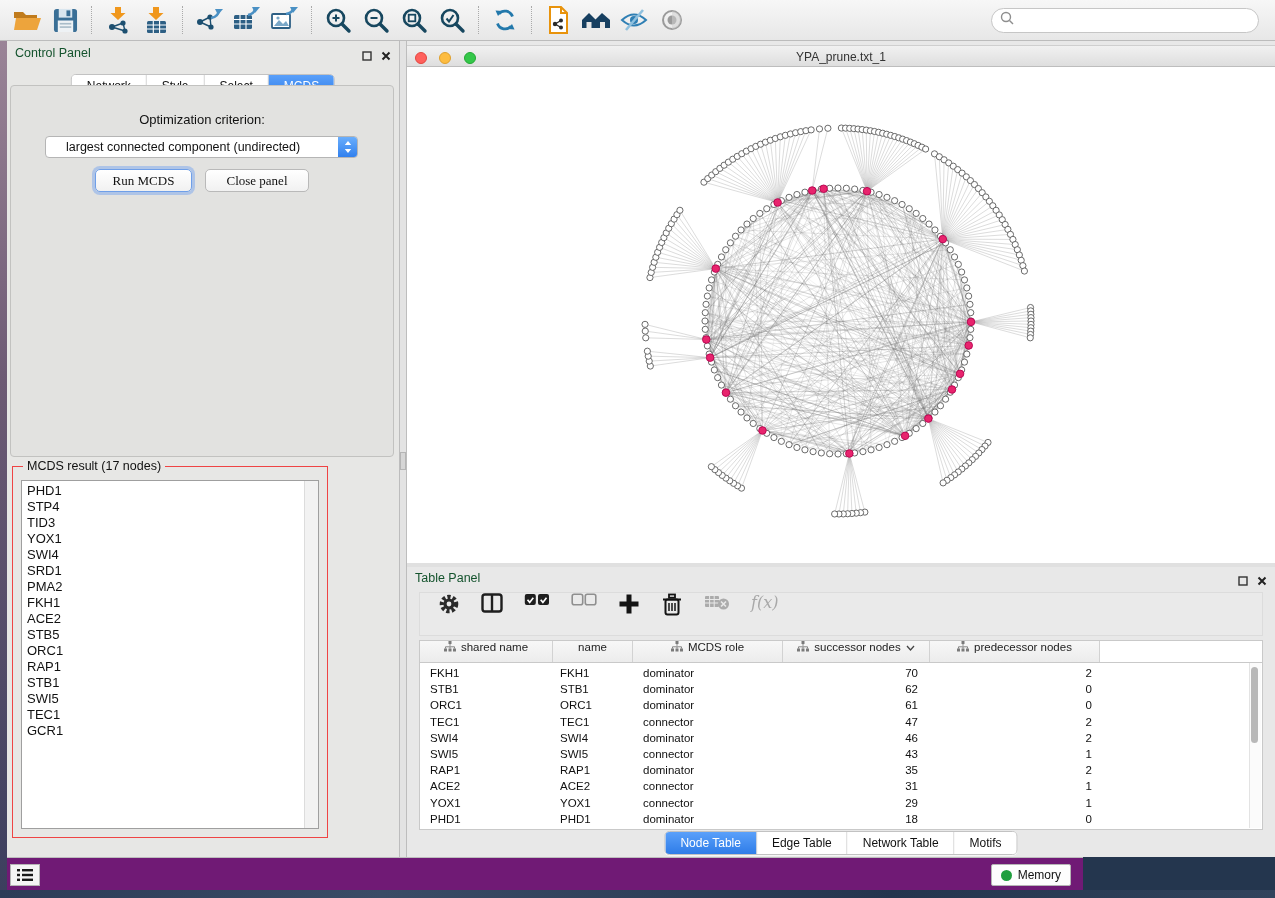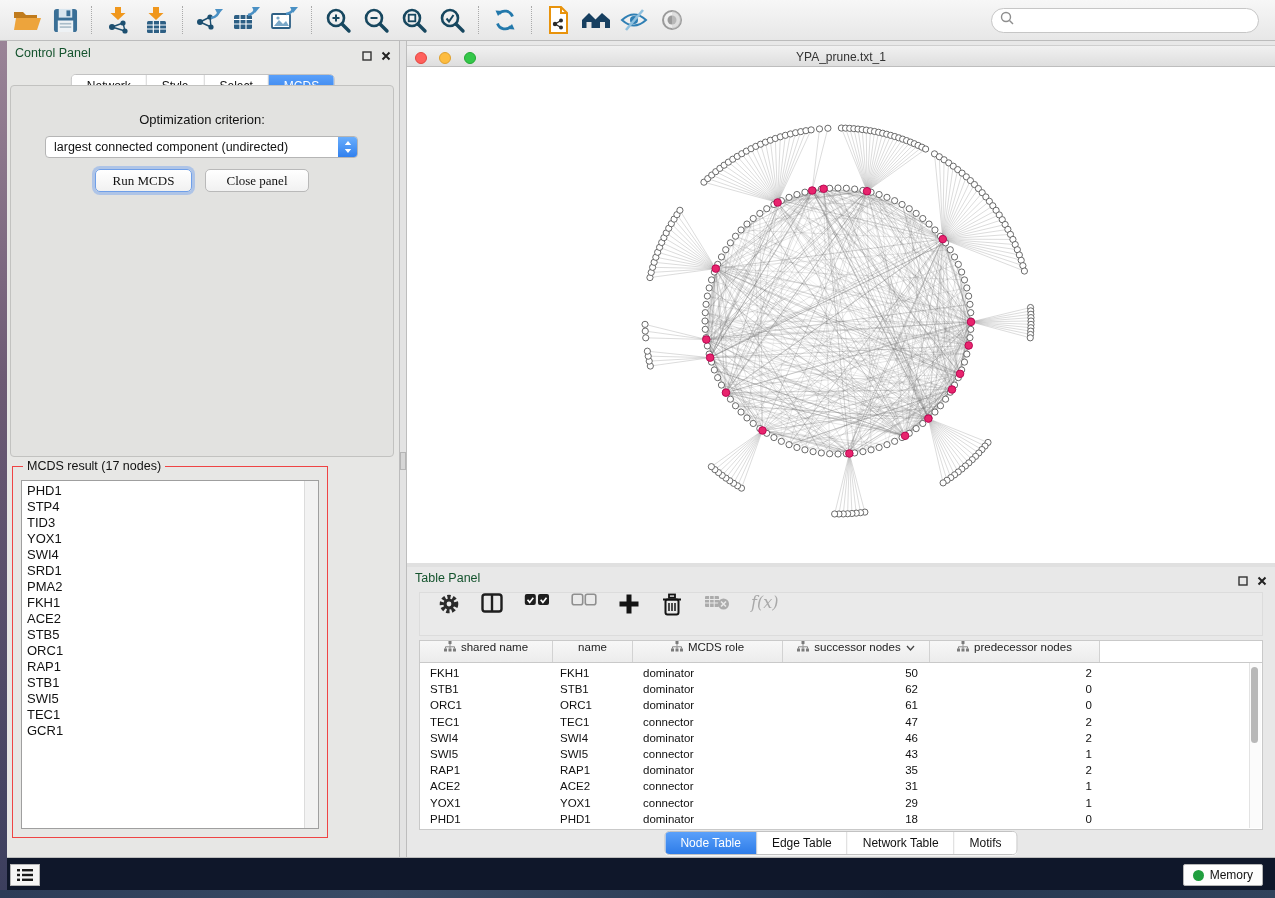--- a/index.html
+++ b/index.html
@@ -29,21 +29,21 @@
   .segbar{display:inline-flex;border:1px solid #c2c2c2;border-radius:5px;overflow:hidden;background:#fff;height:22px;box-shadow:0 1px 0 rgba(255,255,255,.6)}
   .seg{display:flex;align-items:center;justify-content:center;background:#fff;border-right:1px solid #cecece;
        padding:0 15px;font-size:12px;color:#111;white-space:nowrap}
   .seg:last-child{border-right:none}
   .seg-active{background:linear-gradient(#5aa0fa,#2e7ce8);color:#fff}
   #cp-content{position:absolute;left:3px;top:44px;width:384px;height:372px;background:#e2e2e0;
               border:1px solid #c2c2c0;border-radius:4px;box-sizing:border-box}
   #opt-label{position:absolute;top:26px;width:100%;text-align:center;font-size:13px;color:#111}
   #opt-select{position:absolute;left:34px;top:50px;width:313px;height:22px;background:#fff;border:1px solid #b5b5b5;
               border-radius:4px;display:flex;align-items:center;box-sizing:border-box}
-  #opt-select .sel-text{flex:1;font-size:12.5px;padding-left:8px;color:#111;white-space:nowrap;overflow:hidden}
+  #opt-select .sel-text{flex:1;font-size:12.5px;padding-left:20px;color:#111;white-space:nowrap;overflow:hidden}
   #opt-select .stepper{width:19px;height:20px;background:linear-gradient(#6aaefc,#3180ee);border-radius:0 3px 3px 0;
                        display:flex;align-items:center;justify-content:center}
   .btn{position:absolute;top:83px;height:23px;background:linear-gradient(#ffffff,#f1f1f1);border:1px solid #b9b9b9;
        border-radius:5px;font-size:13px;color:#111;font-family:Liberation Serif, serif}
   #run-btn{left:84px;width:97px;border-color:#6f9fe8;box-shadow:0 0 0 3px rgba(110,160,240,.45)}
   #closepanel-btn{left:194px;width:104px}
   #cp-group{position:absolute;left:5px;top:425px;width:316px;height:372px;border:1px solid #ef4444;box-sizing:border-box}
   #cp-group-title{position:absolute;left:10px;top:-8px;background:#e7e7e5;padding:0 4px;font-size:12.5px;color:#111}
   #cp-list{position:absolute;left:8px;top:13px;right:8px;bottom:8px;background:#fff;border:1px solid #9f9f9f;
            overflow:hidden;padding:2px 0 0 5px;box-sizing:border-box}
@@ -75,21 +75,21 @@
   #tp-rows{padding-top:2px}
   .trow{display:grid;grid-template-columns:133px 80px 150px 147px 170px 1fr}
   .tcell{font-size:11.5px;height:16.2px;line-height:16.2px;color:#111;white-space:nowrap}
   .c0{padding-left:10px}.c1{padding-left:7px}.c2{padding-left:10px}
   .c3{text-align:right;padding-right:12px}.c4{text-align:right;padding-right:8px}
   #tp-scroll{position:absolute;right:1px;top:22px;bottom:1px;width:11px;background:#fbfbfb;border-left:1px solid #e3e3e3}
   #tp-thumb{position:absolute;left:1px;top:4px;width:7px;height:76px;background:#b8b8b8;border-radius:4px}
   #tp-tabs{position:absolute;top:790px;left:50%;transform:translateX(-50%)}
 
   
-  #status-bar{left:7px;top:857px;width:1268px;height:33px;background:#0f172a;border-top:1px solid #bdbdbd;box-sizing:border-box}
+  #status-bar{left:7px;top:857px;width:1076px;height:33px;background:#701a75;border-top:1px solid #bdbdbd;box-sizing:border-box}
   #list-btn{position:absolute;left:3px;top:6px;width:30px;height:22px;background:#f5f5f5;border:1px solid #b5b5b5;
             display:flex;align-items:center;justify-content:center;padding:0}
   #memory-btn{position:absolute;right:12px;top:6px;height:22px;background:#fdfdfd;border:1px solid #b5b5b5;border-radius:2px;
               display:flex;align-items:center;gap:6px;padding:0 9px;font-size:12px;color:#111}
   #memory-dot{width:11px;height:11px;border-radius:50%;background:#1f9e3e;display:inline-block}
 </style>
 </head>
 <body>
 
 <div id="toolbar" class="abs">
@@ -1325,21 +1325,21 @@
             </svg></span>
           <span>predecessor nodes</span>
         </div>
         <div class="hfill"></div>
       </div>
     <div id="tp-rows">
         <div class="trow">
           <div class="tcell c0">FKH1</div>
           <div class="tcell c1">FKH1</div>
           <div class="tcell c2">dominator</div>
-          <div class="tcell c3">50</div>
+          <div class="tcell c3">70</div>
           <div class="tcell c4">2</div>
           <div></div>
         </div>
         <div class="trow">
           <div class="tcell c0">STB1</div>
           <div class="tcell c1">STB1</div>
           <div class="tcell c2">dominator</div>
           <div class="tcell c3">62</div>
           <div class="tcell c4">0</div>
           <div></div>

